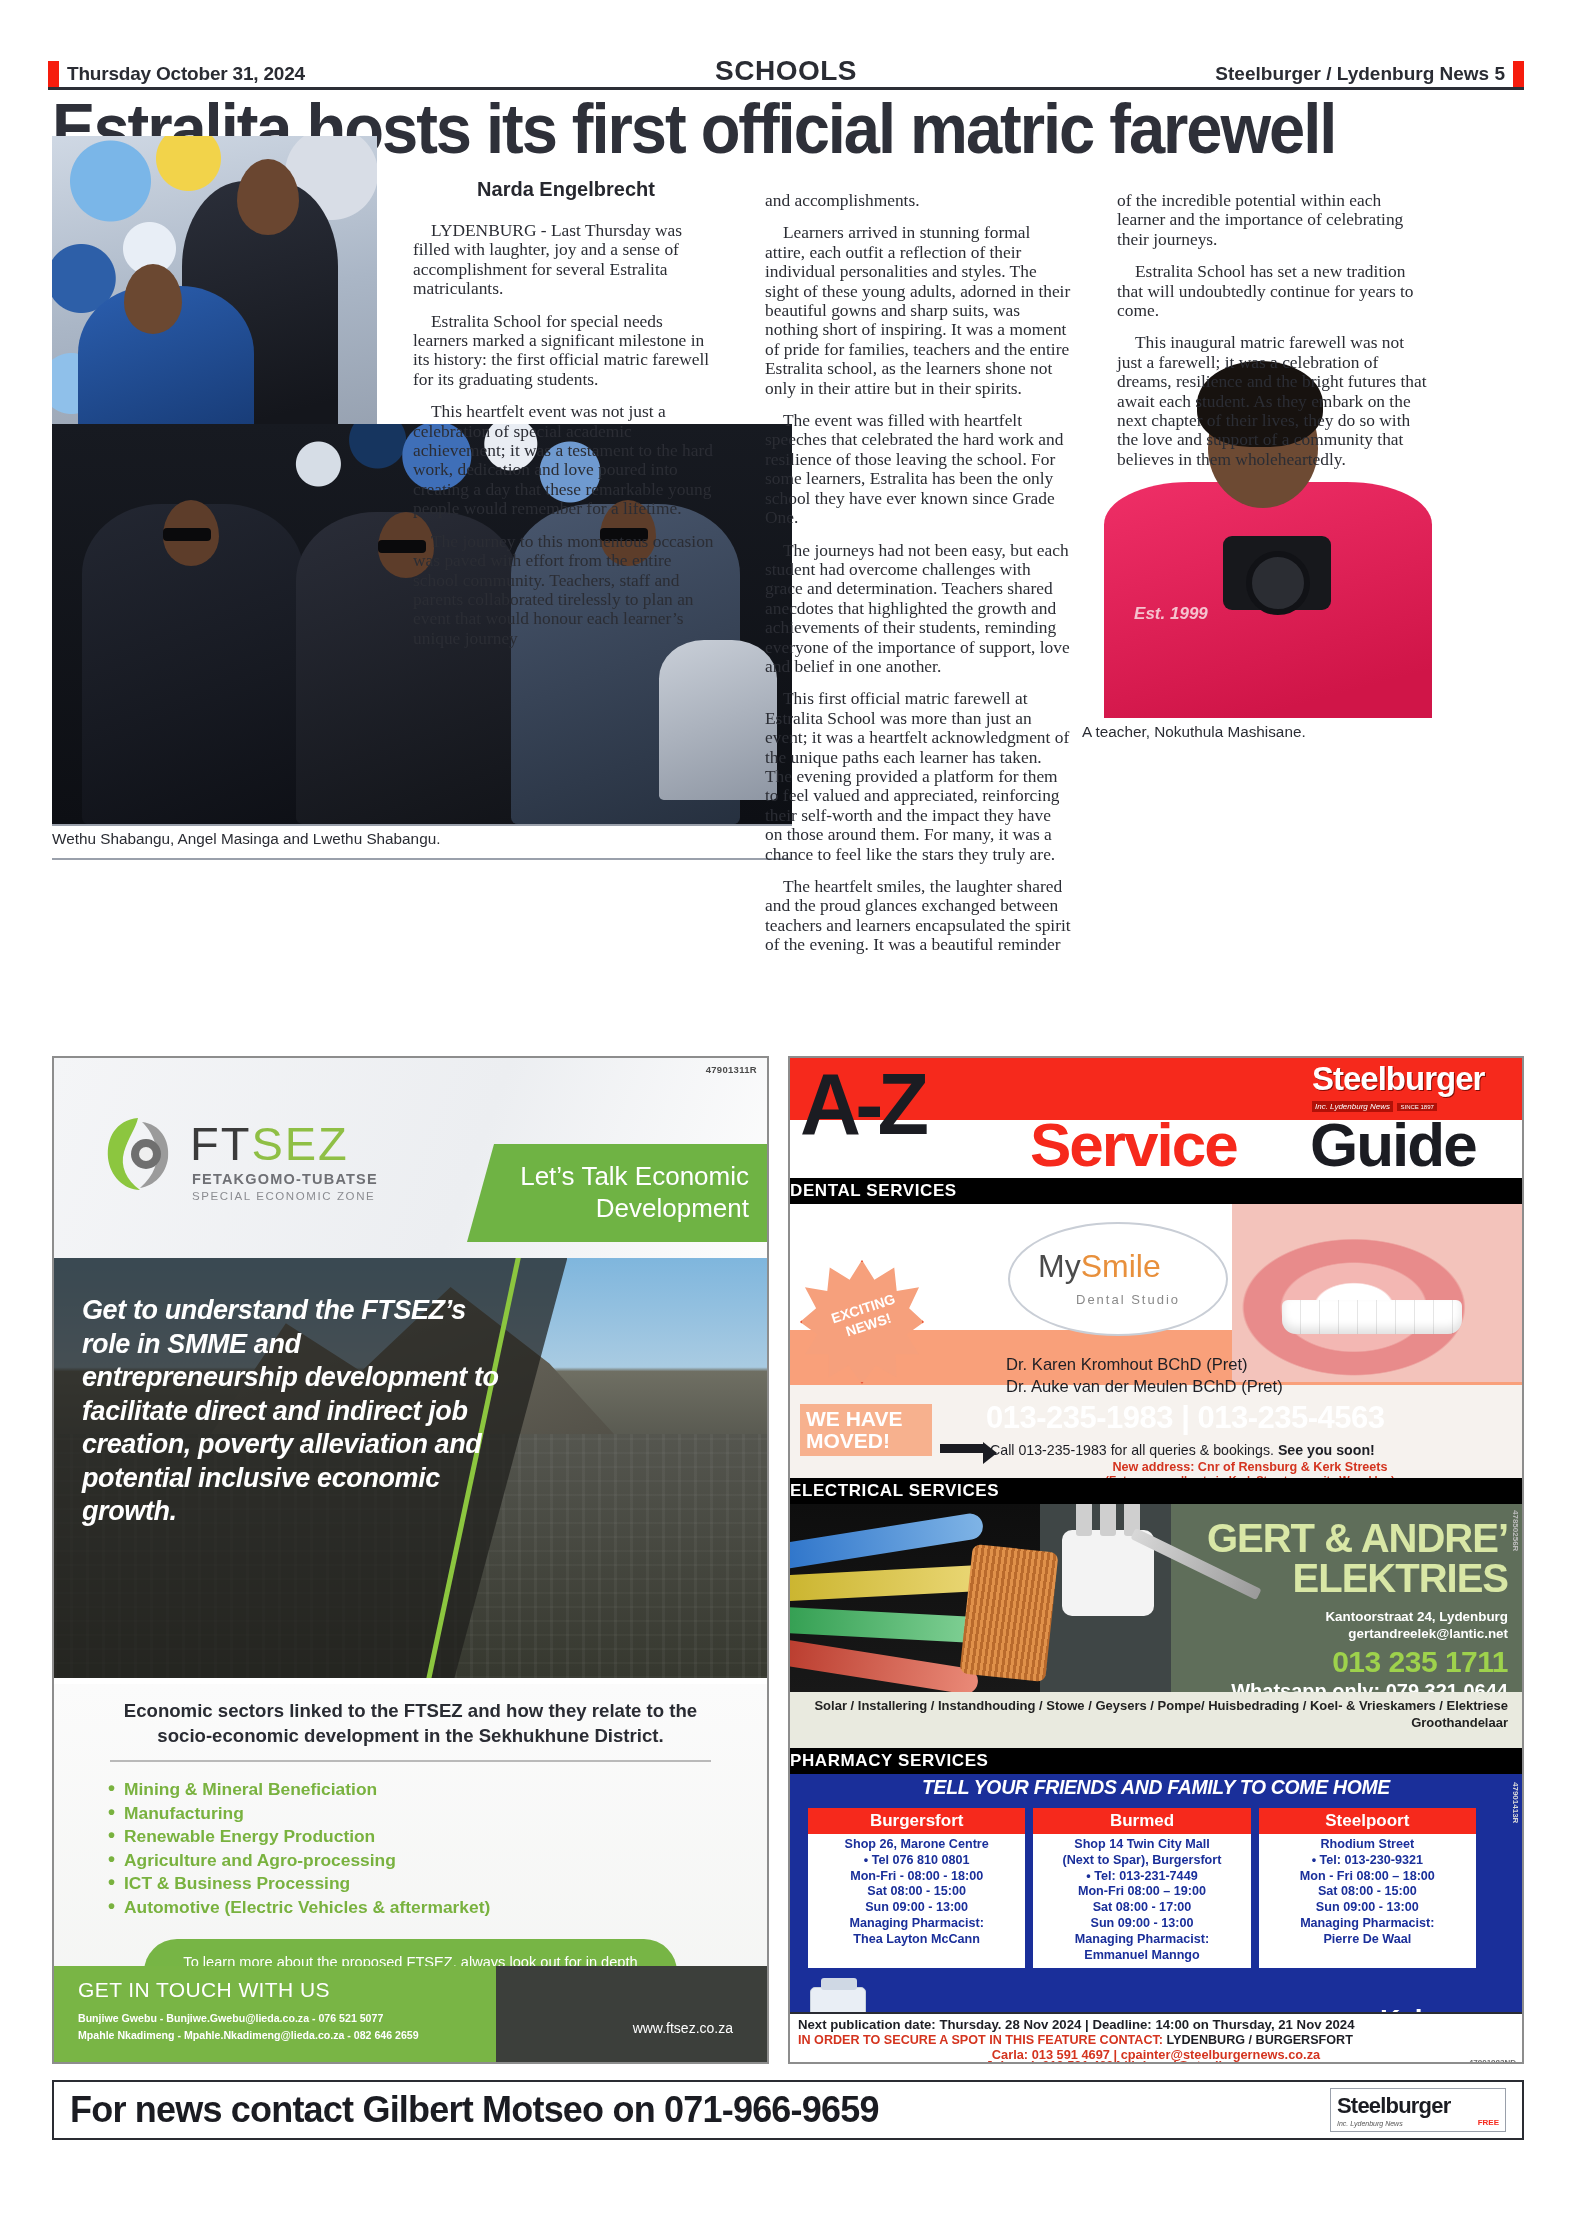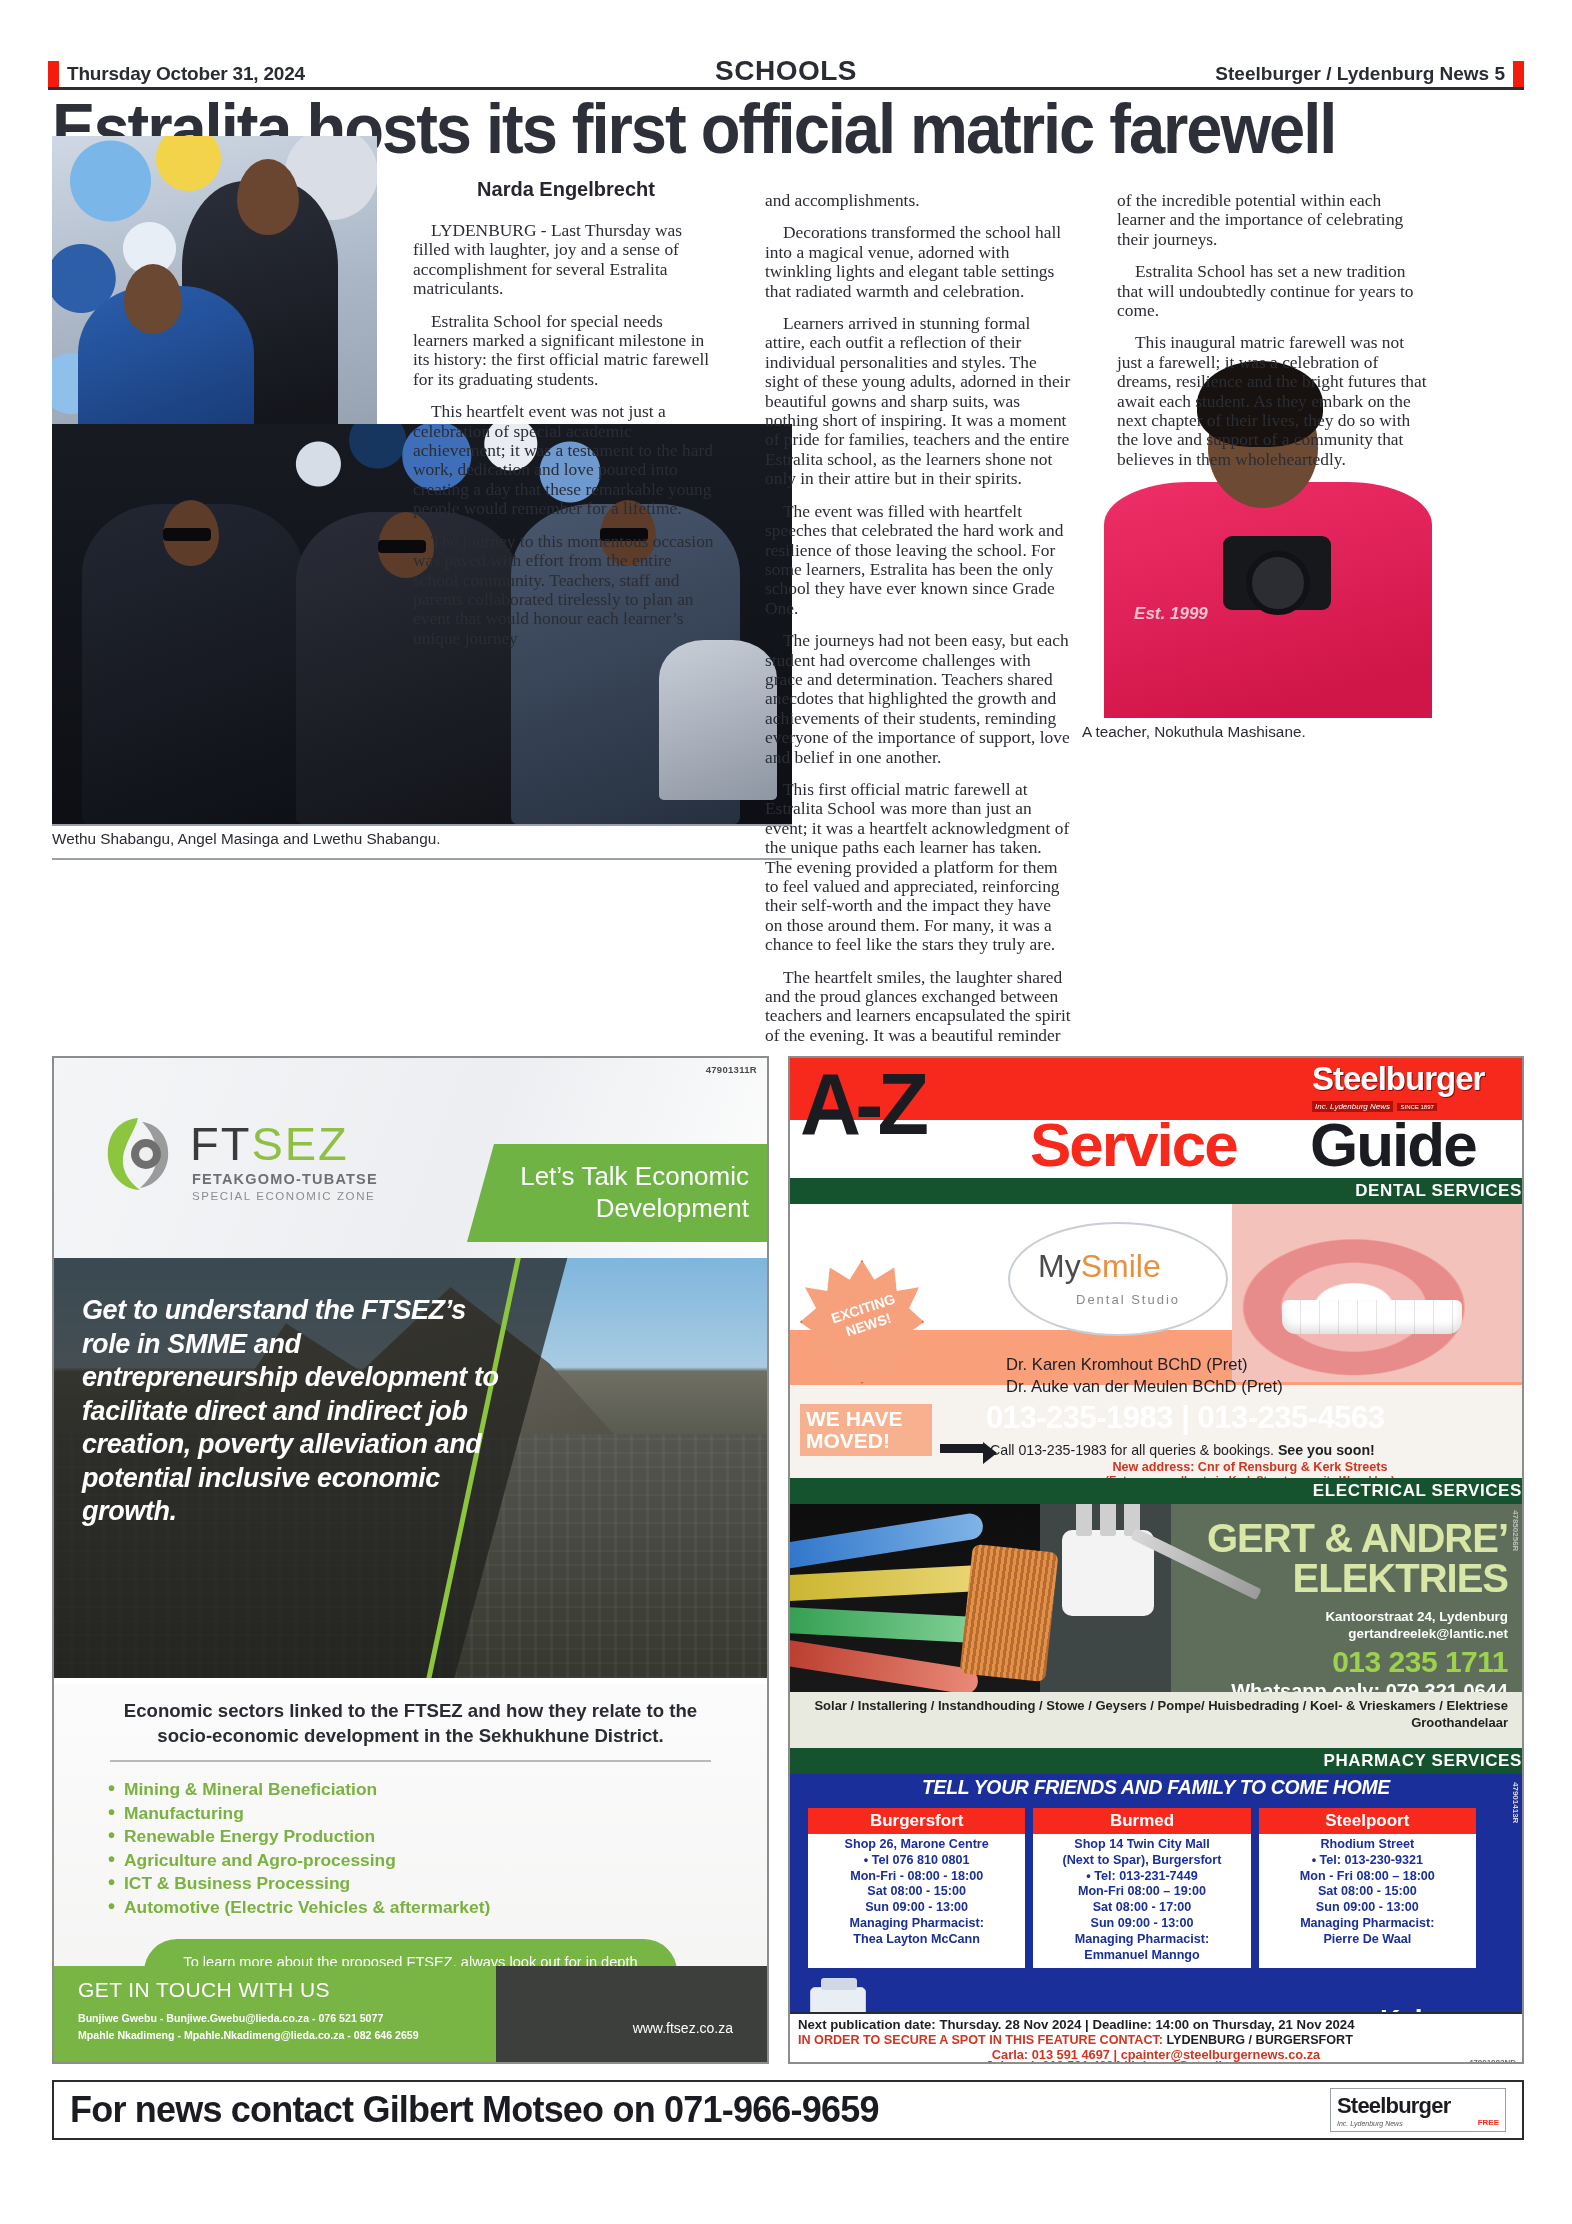--- a/index.html
+++ b/index.html
@@ -190,22 +190,22 @@
      letter-spacing:-6px; line-height:1; transform:scaleX(.96); transform-origin:left top; }
   .az-serv { position:absolute; left:240px; top:56px; font-size:62px; font-weight:800; color:#f6291c;
      line-height:1; letter-spacing:-2px; }
   .az-guide{ position:absolute; left:520px; top:56px; font-size:62px; font-weight:800; color:#1b1c22;
      line-height:1; letter-spacing:-2px; }
   .az-stb { position:absolute; right:8px; top:4px; width:202px; }
   .az-stb .w1 { font-size:33px; font-weight:800; color:#fff; text-shadow:1px 1px 0 #7d0c06; letter-spacing:-1px; line-height:1; }
   .az-stb .w2 { font-size:8px; color:#fff; font-style:italic; background:#b11108; padding:1px 3px; display:inline-block; margin-top:2px;}
   .az-stb .w3 { font-size:6px; color:#fff; background:#b11108; padding:1px 3px; display:inline-block; margin-top:1px;}
 
-  .az-cat { position:absolute; left:0; width:100%; height:26px; background:#14532d; color:#fff;
-     font-size:17px; font-weight:800; letter-spacing:.6px; text-align:right; line-height:26px; }
+  .az-cat { position:absolute; left:0; width:100%; height:26px; background:#000000; color:#fff;
+     font-size:17px; font-weight:800; letter-spacing:.6px; text-align:left; line-height:26px; }
   #cat-dental { top:120px; }
   #cat-elec { top:420px; }
   #cat-pharm { top:690px; }
 
   
   .dental { position:absolute; left:0; top:146px; width:100%; height:274px;
      background:linear-gradient(180deg,#ffffff 0 46%, #f9a07a 46% 66%, #f6f2ee 66% 100%); overflow:hidden; }
   .d-code { position:absolute; right:6px; top:3px; font-size:8px; font-weight:700; color:#6a6a6a; }
   .d-mouth { position:absolute; right:0; top:0; width:290px; height:178px;
      background:radial-gradient(ellipse at 42% 58%, #ffffff 0 16%, #f3b7b3 17% 30%, #e88b8b 31% 46%, #f3c3bb 47% 100%); }
@@ -367,21 +367,20 @@
     <div class="col" id="c1">
       <div class="byline">Narda Engelbrecht</div>
       <p>LYDENBURG - Last Thursday was filled with laughter, joy and a sense of accomplishment for several Estralita matriculants.</p>
       <p>Estralita School for special needs learners marked a significant milestone in its history: the first official matric farewell for its graduating students.</p>
       <p>This heartfelt event was not just a celebration of special academic achievement; it was a testament to the hard work, dedication and love poured into creating a day that these remarkable young people would remember for a lifetime.</p>
       <p>The journey to this momentous occasion was paved with effort from the entire school community. Teachers, staff and parents collaborated tirelessly to plan an event that would honour each learner’s unique journey</p>
     </div>
 
     <div class="col" id="c2">
       <p class="noind">and accomplishments.</p>
-      <p>Decorations transformed the school hall into a magical venue, adorned with twinkling lights and elegant table settings that radiated warmth and celebration.</p>
       <p>Learners arrived in stunning formal attire, each outfit a reflection of their individual personalities and styles. The sight of these young adults, adorned in their beautiful gowns and sharp suits, was nothing short of inspiring. It was a moment of pride for families, teachers and the entire Estralita school, as the learners shone not only in their attire but in their spirits.</p>
       <p>The event was filled with heartfelt speeches that celebrated the hard work and resilience of those leaving the school. For some learners, Estralita has been the only school they have ever known since Grade One.</p>
       <p>The journeys had not been easy, but each student had overcome challenges with grace and determination. Teachers shared anecdotes that highlighted the growth and achievements of their students, reminding everyone of the importance of support, love and belief in one another.</p>
       <p>This first official matric farewell at Estralita School was more than just an event; it was a heartfelt acknowledgment of the unique paths each learner has taken. The evening provided a platform for them to feel valued and appreciated, reinforcing their self-worth and the impact they have on those around them. For many, it was a chance to feel like the stars they truly are.</p>
       <p>The heartfelt smiles, the laughter shared and the proud glances exchanged between teachers and learners encapsulated the spirit of the evening. It was a beautiful reminder</p>
     </div>
 
     <div class="col" id="c3">
       <p class="noind">of the incredible potential within each learner and the importance of celebrating their journeys.</p>
       <p>Estralita School has set a new tradition that will undoubtedly continue for years to come.</p>

